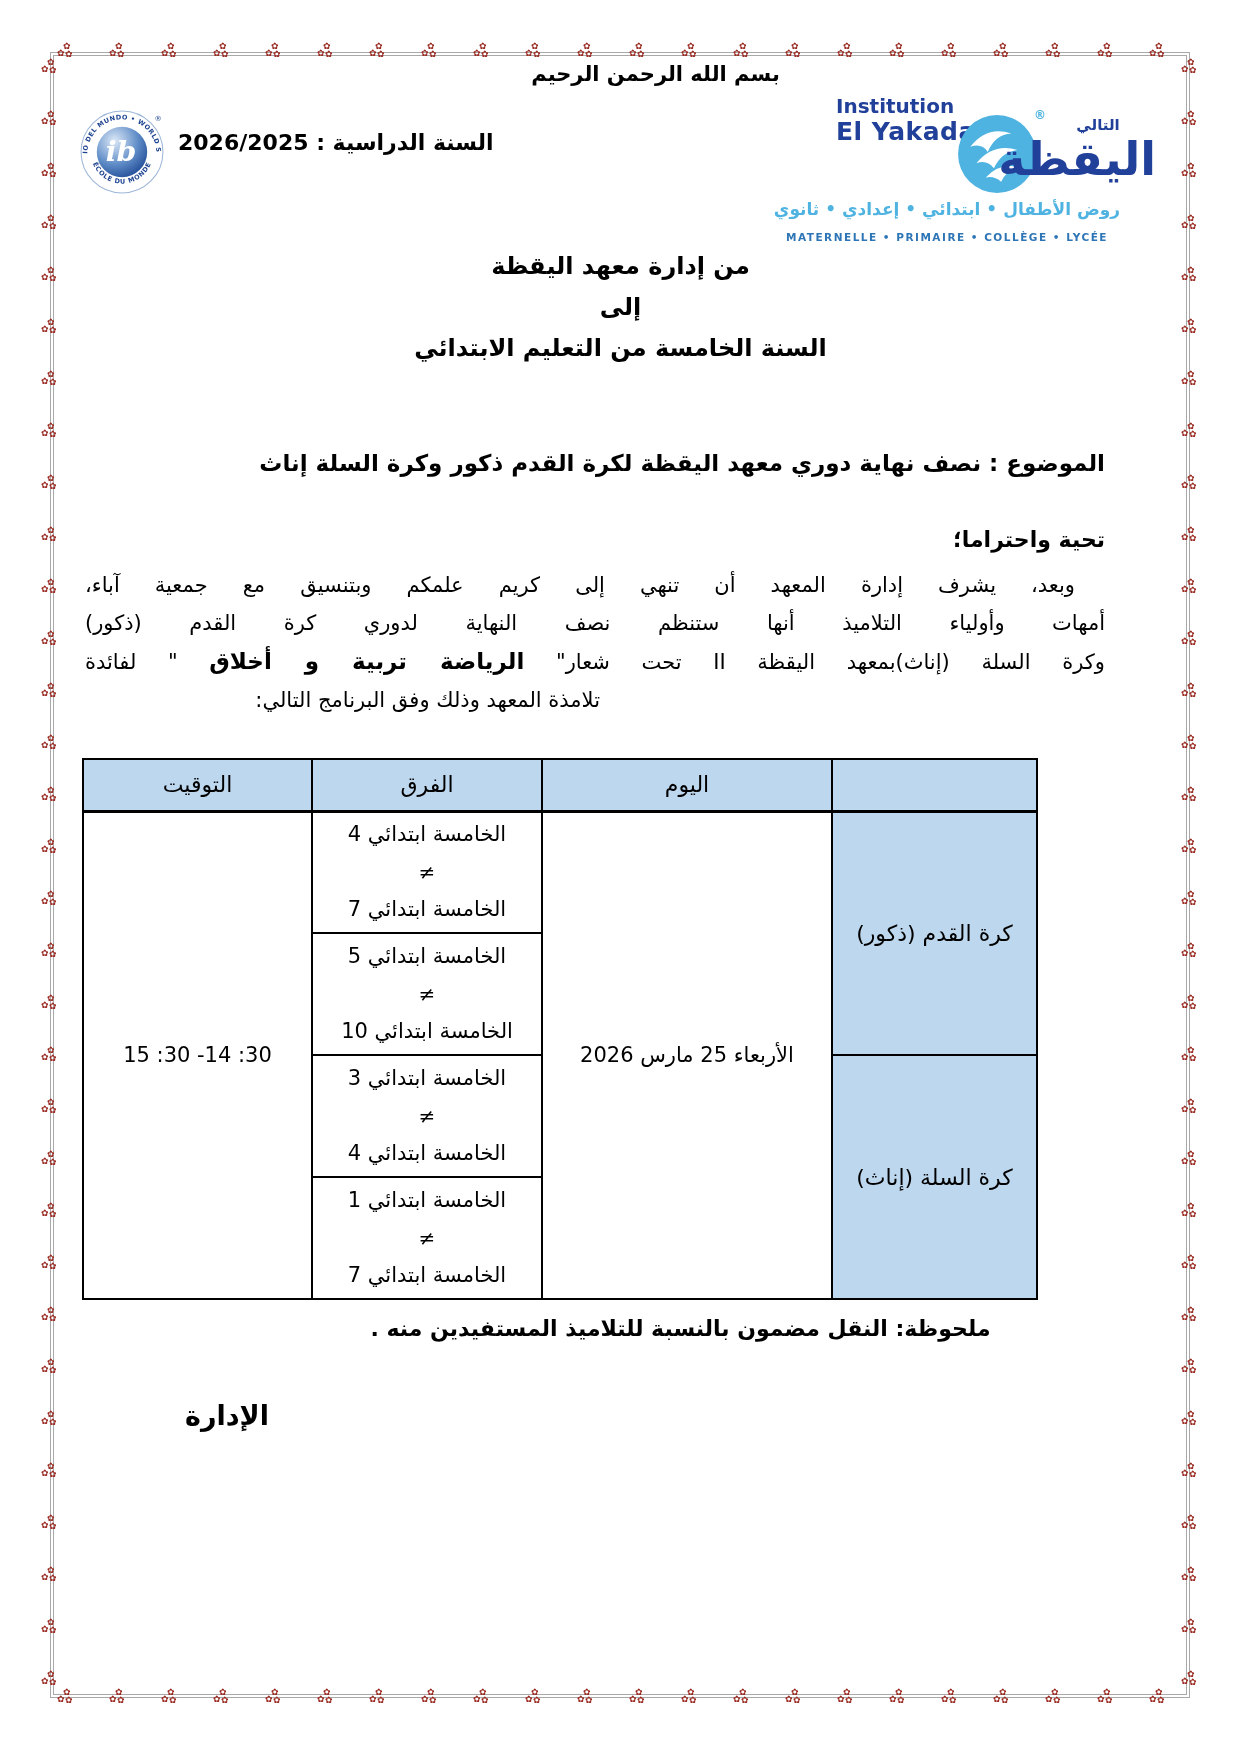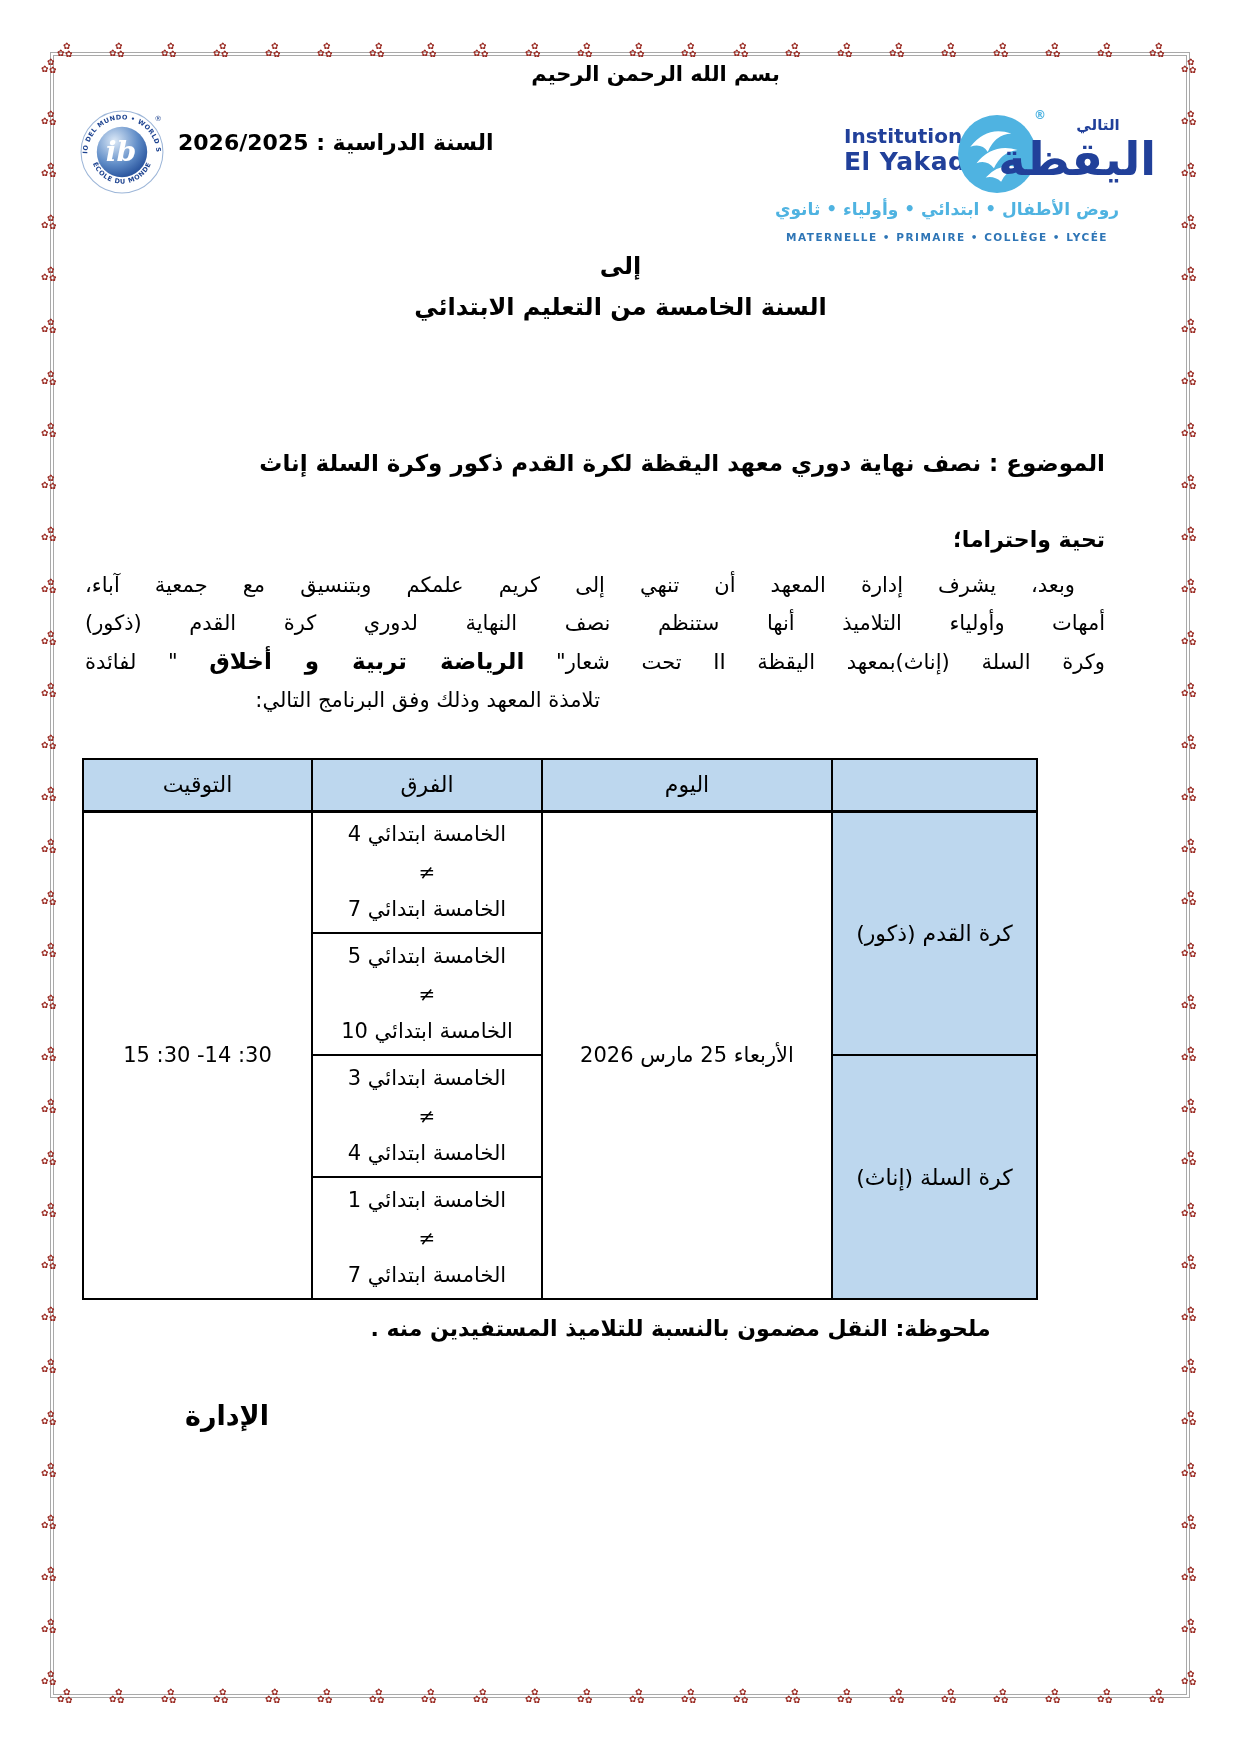--- a/index.html
+++ b/index.html
@@ -15,21 +15,21 @@
   .cluster i:nth-child(1){left:5px;top:-2px;}
   .cluster i:nth-child(2){left:-1px;top:5px;}
   .cluster i:nth-child(3){left:7px;top:6px;}
 
   .bismillah{position:absolute;top:62px;left:0;width:100%;text-align:center;transform:translateX(35px);
     font-size:21px;font-weight:bold;}
   .year-line{position:absolute;left:178px;top:130px;direction:rtl;font-size:22px;font-weight:bold;}
 
   .ib-logo{position:absolute;left:80px;top:110px;width:84px;height:84px;}
 
-  .inst-text{position:absolute;left:836px;top:125px;line-height:1.15;color:var(--navy);margin-left:8px;}
+  .inst-text{position:absolute;left:836px;top:95px;line-height:1.15;color:var(--navy);}
   .inst-line1{font-size:20px;font-weight:600;}
   .inst-line2{font-size:25px;font-weight:bold;letter-spacing:0.5px;}
   .logo-circle{position:absolute;left:956px;top:113px;width:82px;height:82px;}
   .logo-reg{position:absolute;left:1034px;top:108px;font-size:12px;color:var(--sky);font-weight:bold;}
   .arabic-name{position:absolute;left:1040px;top:116px;width:116px;text-align:center;direction:rtl;color:var(--navy);}
   .arabic-name .an-top{font-size:15px;font-weight:bold;letter-spacing:1px;}
   .arabic-name .an-bottom{font-size:46px;font-weight:bold;line-height:1.1;}
   .levels-ar{position:absolute;left:738px;top:199px;width:418px;text-align:center;direction:rtl;
     color:var(--sky);font-size:17px;font-weight:bold;}
   .levels-fr{position:absolute;left:738px;top:231px;width:418px;text-align:center;color:var(--fr-blue);
@@ -109,24 +109,25 @@
       <path d="M29 63 Q42 48 63 53 Q50 55 44 67 Q37 61 29 63 Z" fill="#ffffff"></path>
     </svg>
   </div>
   <div class="logo-reg">®</div>
 
   <div class="arabic-name">
     <div class="an-top">التالي</div>
     <div class="an-bottom">اليقظة</div>
   </div>
 
-  <div class="levels-ar">روض الأطفال • ابتدائي • وأولياء • ثانوي</div>
+  <div class="levels-ar">روض الأطفال • ابتدائي • إعدادي • ثانوي</div>
   <div class="levels-fr">MATERNELLE • PRIMAIRE • COLLÈGE • LYCÉE</div>
 
   <div class="from-block">
+    <div>من إدارة معهد اليقظة</div>
     <div>إلى</div>
     <div>السنة الخامسة من التعليم الابتدائي</div>
   </div>
 
   <div class="flow subject">الموضوع : نصف نهاية دوري معهد اليقظة  لكرة القدم ذكور وكرة السلة إناث</div>
 
   <div class="flow greeting">تحية واحتراما؛</div>
 
   <div class="flow paragraph">
     <div class="p-line p-indent">وبعد، يشرف إدارة المعهد أن تنهي إلى كريم علمكم وبتنسيق مع جمعية آباء،</div>

